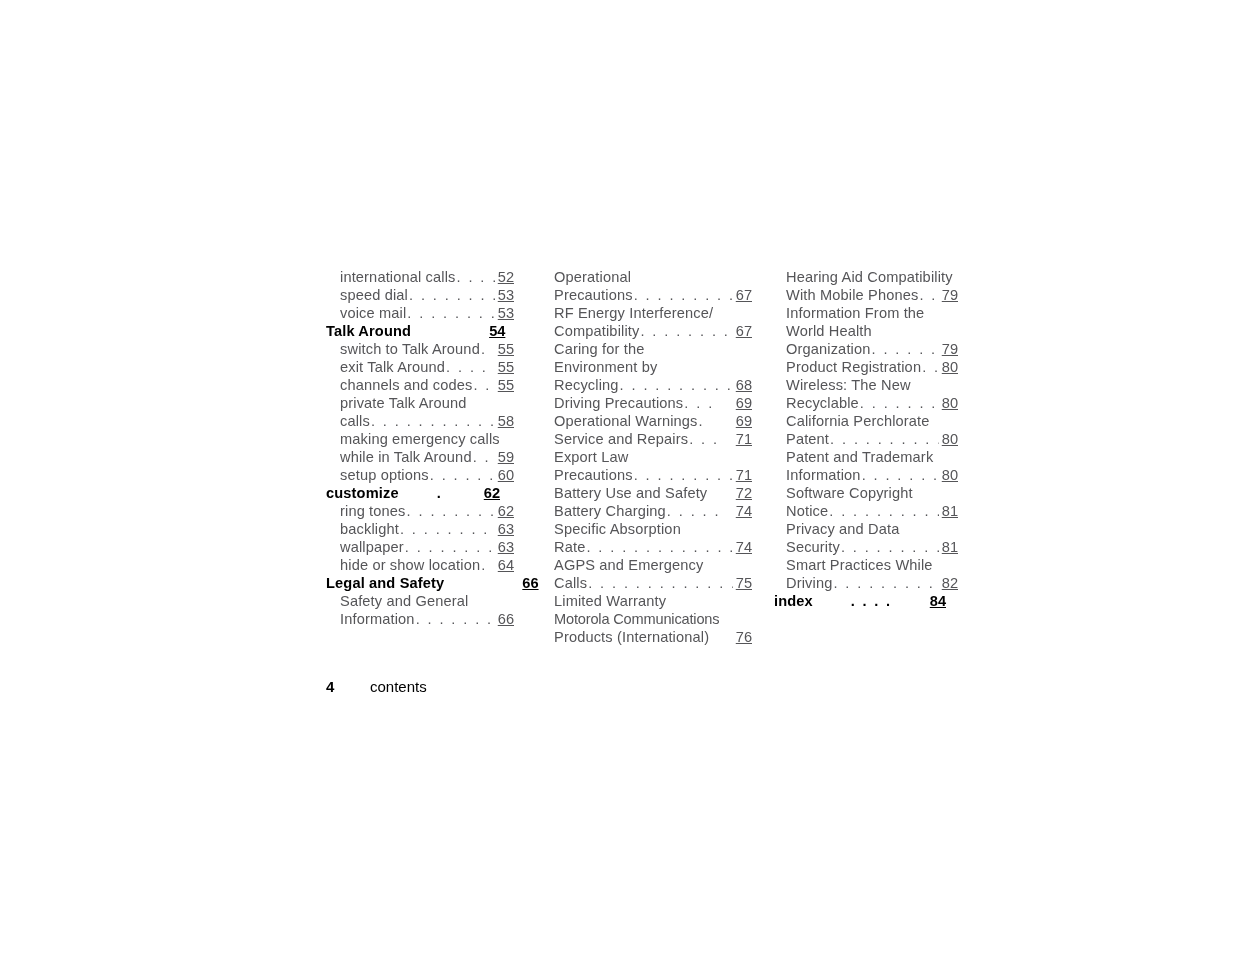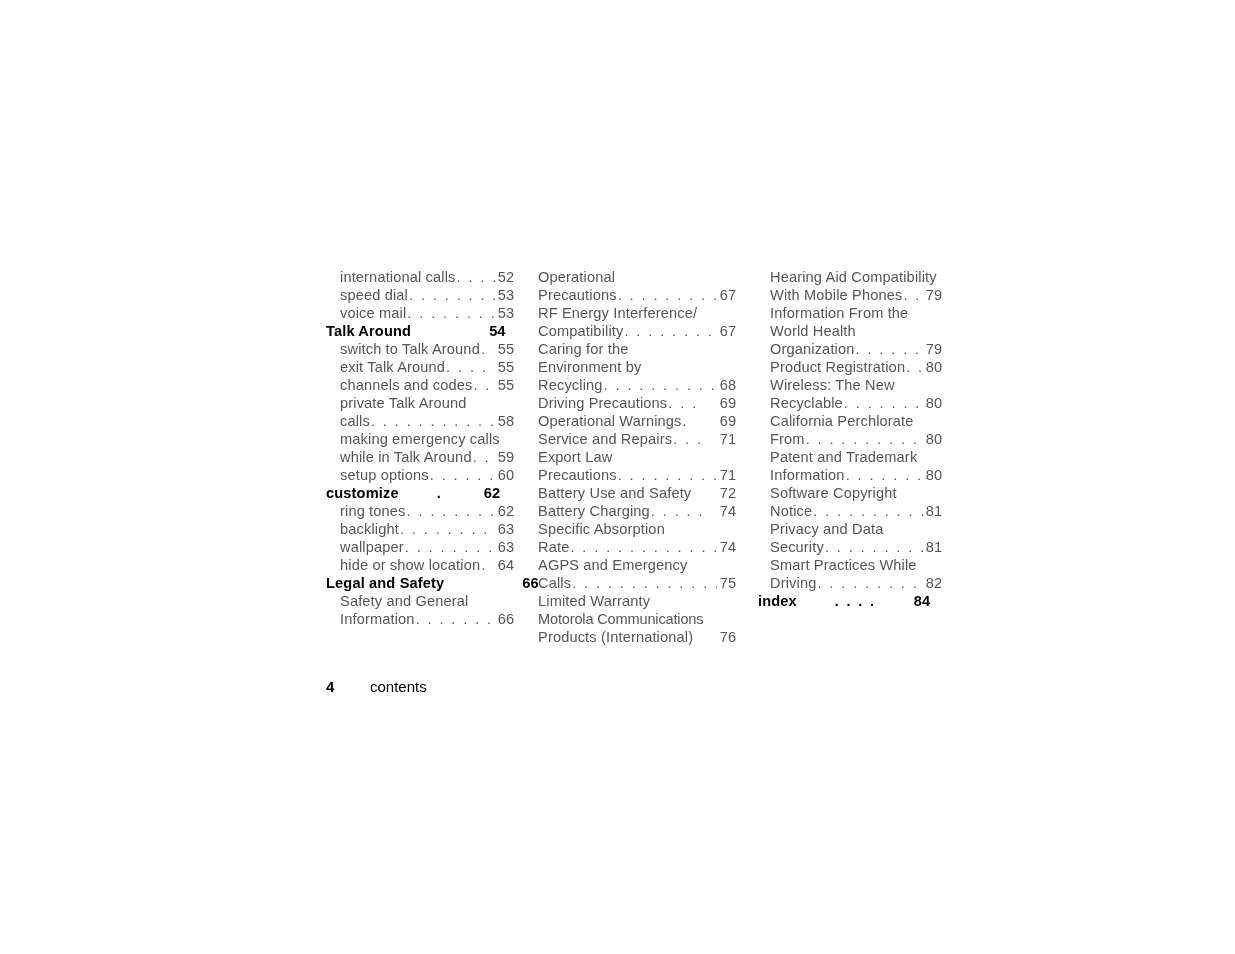--- a/index.html
+++ b/index.html
@@ -34,21 +34,21 @@
     width: 580px;
     display: flex;
     flex-direction: row;
     align-items: flex-start;
   }
 
   .col {
     position: relative;
   }
   .col-1 { width: 174px; }
-  .col-2 { width: 198px; margin-left: 38px; }
+  .col-2 { width: 198px; margin-left: 54px; }
   .col-3 { width: 172px; margin-left: 34px; }
 
   .entry {
     display: block;
     position: relative;
     height: 18px;
     line-height: 18px;
     white-space: nowrap;
     font-size: 14.6px;
     color: #555558;
@@ -74,20 +74,21 @@
     color: #555558;
     margin-left: 1px;
     text-align: left;
     font-size: 14.6px;
   }
   .num {
     flex: 0 0 auto;
     text-align: left;
     padding-left: 3px;
     font-variant-numeric: tabular-nums;
+    text-decoration: underline;
   }
 
   
   .sub { padding-left: 14px; }
   .sub .label { color: #555558; }
 
   
   .head {
     color: #000000;
     font-weight: bold;
@@ -451,21 +452,21 @@
             <span class="num">80</span>
           </div>
         </div>
         <div class="entry">
           <div class="row wrap">
             <span class="label">California Perchlorate</span>
           </div>
         </div>
         <div class="entry">
           <div class="row">
-            <span class="label">From</span>
+            <span class="label">Patent</span>
             <span class="leader">. . . . . . . . . . . .</span>
             <span class="num">80</span>
           </div>
         </div>
         <div class="entry">
           <div class="row wrap">
             <span class="label">Patent and Trademark</span>
           </div>
         </div>
         <div class="entry">

